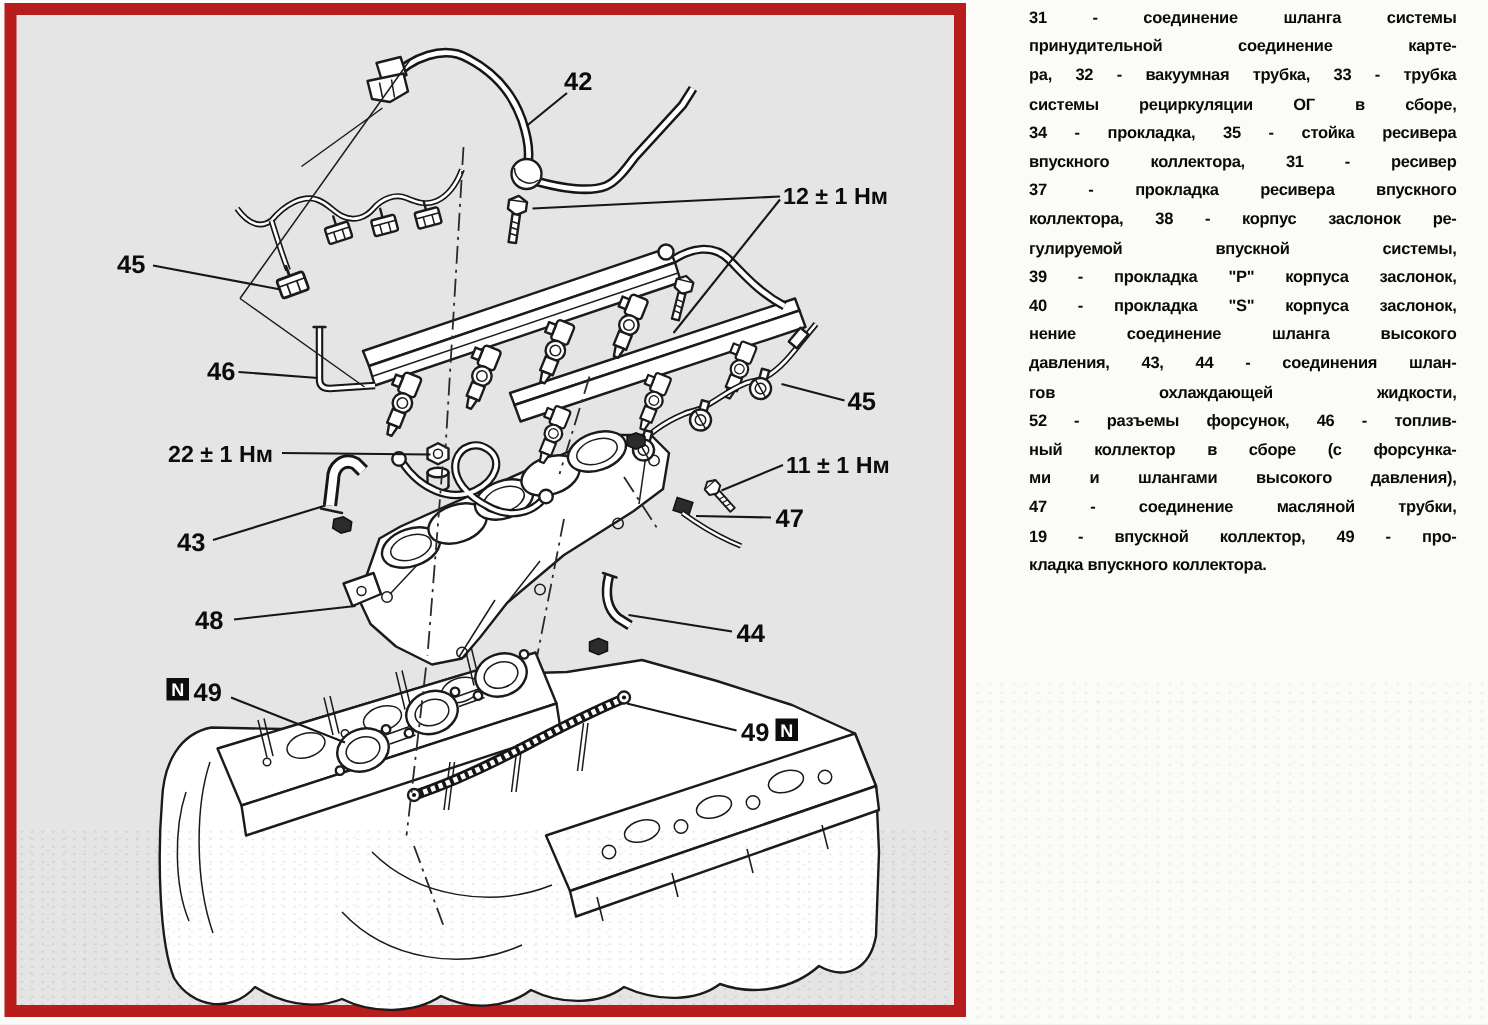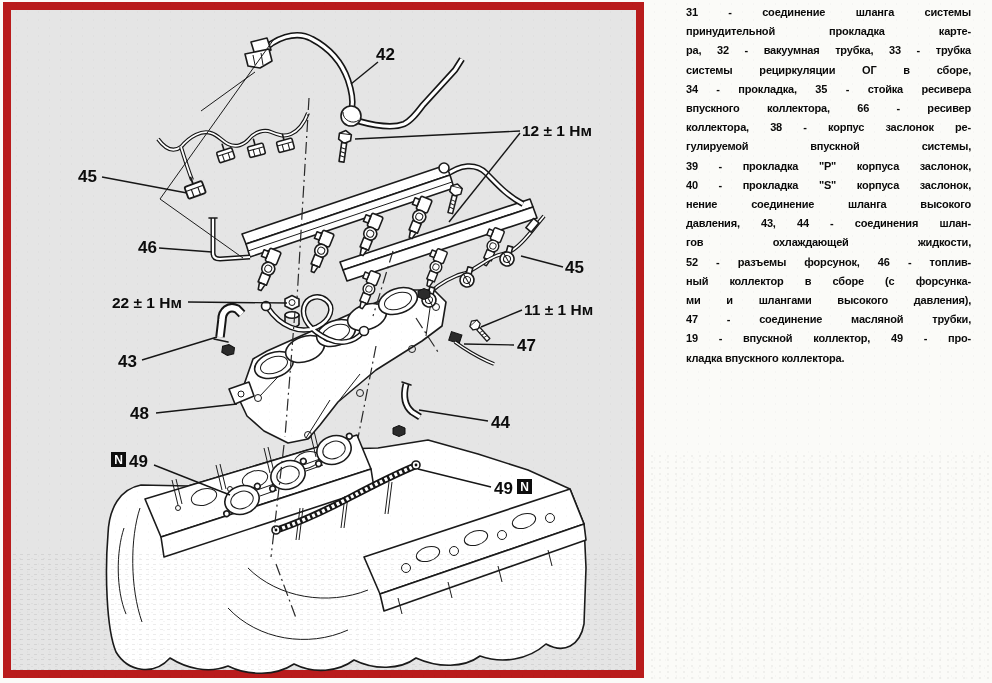--- a/index.html
+++ b/index.html
@@ -325,25 +325,26 @@
         <text x="486" y="486" class="t-num">49</text>
         <rect x="509" y="471" width="15" height="15" fill="#0d0d0d"></rect>
         <text x="516.5" y="483" class="t-n">N</text>
       </g>
     </svg>
     <div class="noise-a"></div>
   </div>
 
   <div class="legend">
       <div class="legend-line">31 - соединение шланга системы</div>
-      <div class="legend-line">принудительной прокладка карте-</div>
+      <div class="legend-line">принудительной соединение карте-</div>
       <div class="legend-line">ра, 32 - вакуумная трубка, 33 - трубка</div>
       <div class="legend-line">системы рециркуляции ОГ в сборе,</div>
       <div class="legend-line">34 - прокладка, 35 - стойка ресивера</div>
-      <div class="legend-line">впускного коллектора, 66 - ресивер</div>
+      <div class="legend-line">впускного коллектора, 31 - ресивер</div>
+      <div class="legend-line">37 - прокладка ресивера впускного</div>
       <div class="legend-line">коллектора, 38 - корпус заслонок ре-</div>
       <div class="legend-line">гулируемой впускной системы,</div>
       <div class="legend-line">39 - прокладка "P" корпуса заслонок,</div>
       <div class="legend-line">40 - прокладка "S" корпуса заслонок,</div>
       <div class="legend-line">нение соединение шланга высокого</div>
       <div class="legend-line">давления, 43, 44 - соединения шлан-</div>
       <div class="legend-line">гов охлаждающей жидкости,</div>
       <div class="legend-line">52 - разъемы форсунок, 46 - топлив-</div>
       <div class="legend-line">ный коллектор в сборе (с форсунка-</div>
       <div class="legend-line">ми и шлангами высокого давления),</div>

